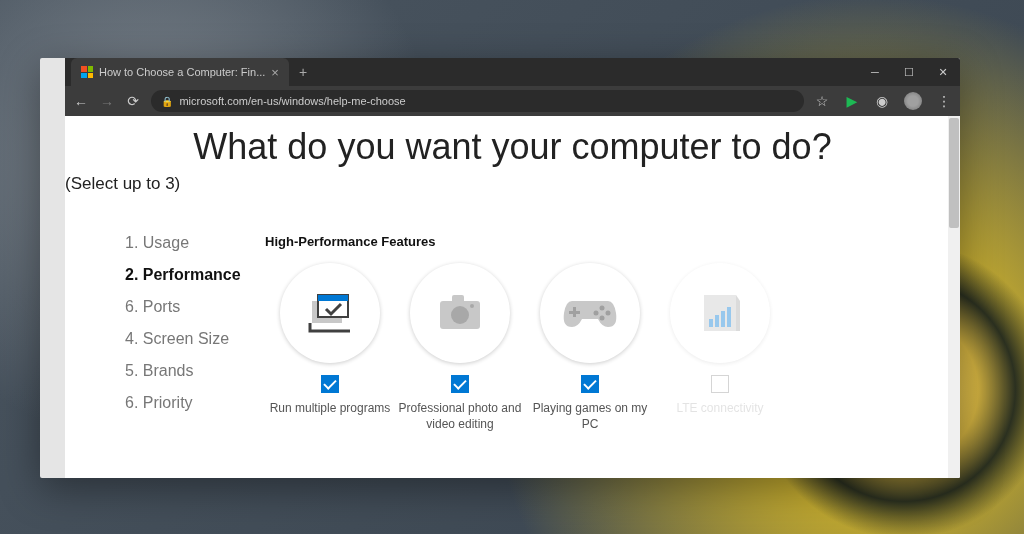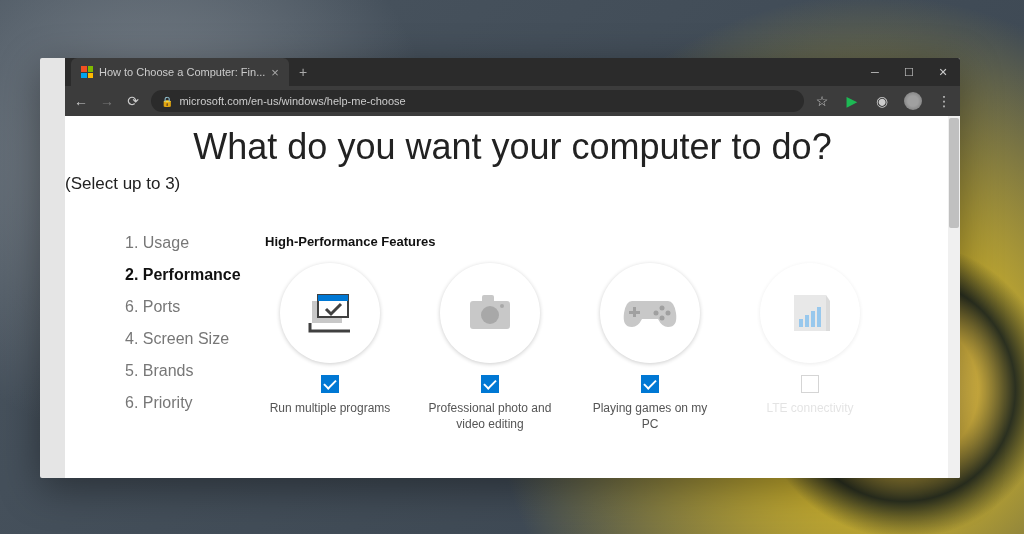--- a/index.html
+++ b/index.html
@@ -151,21 +151,20 @@
   flex:1;
 }
 .section-title {
   font-size:13px;
   font-weight:700;
   color:#111;
   margin-bottom:14px;
 }
 .options {
   display:flex;
-  gap:30px;
 }
 .option {
   width:130px;
   text-align:center;
   cursor:pointer;
 }
 .option.disabled { opacity:0.4; cursor:default; }
 .circle {
   width:100px; height:100px;
   border-radius:50%;

